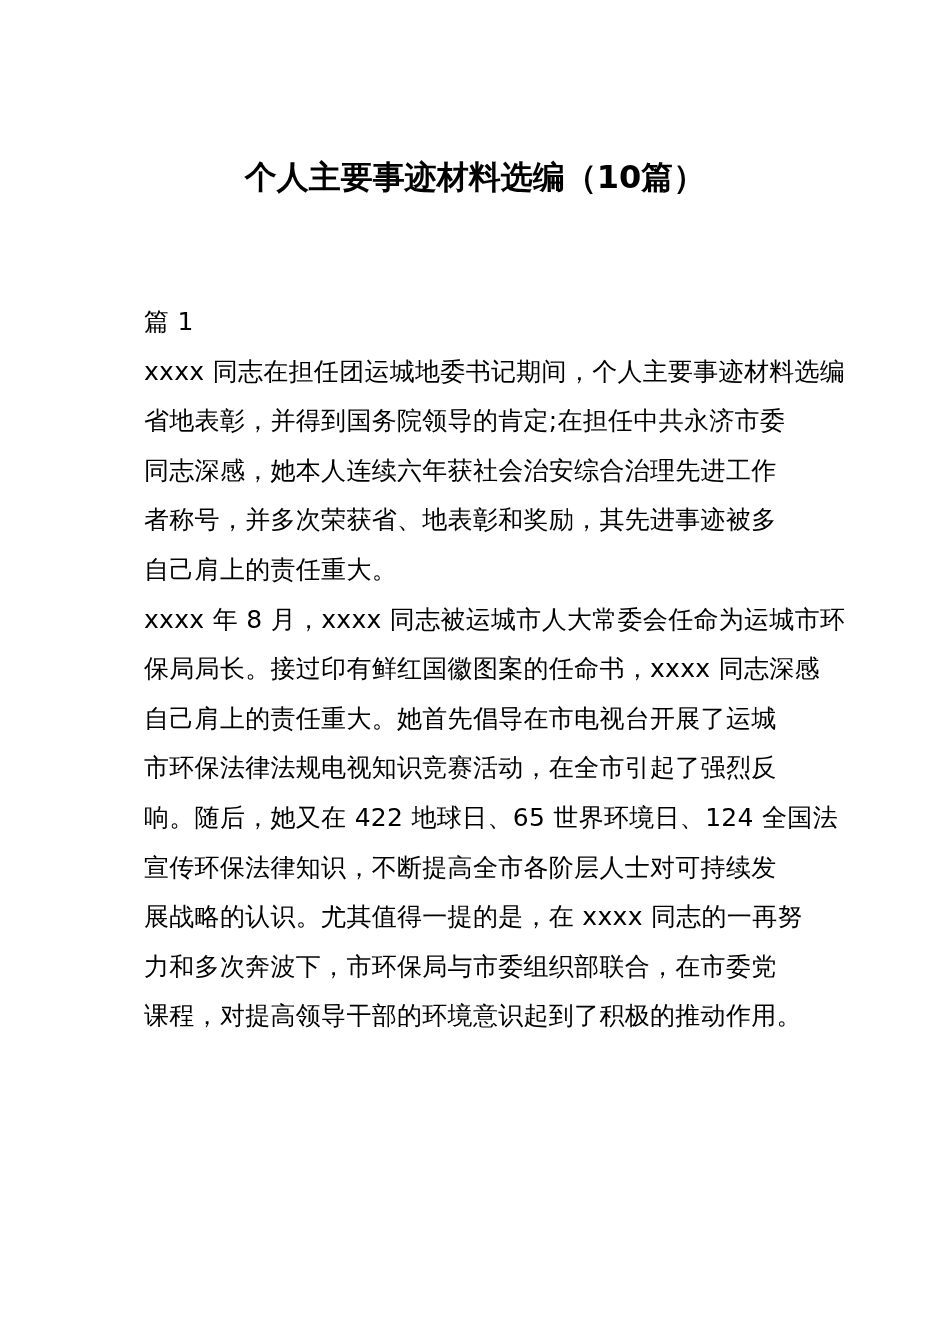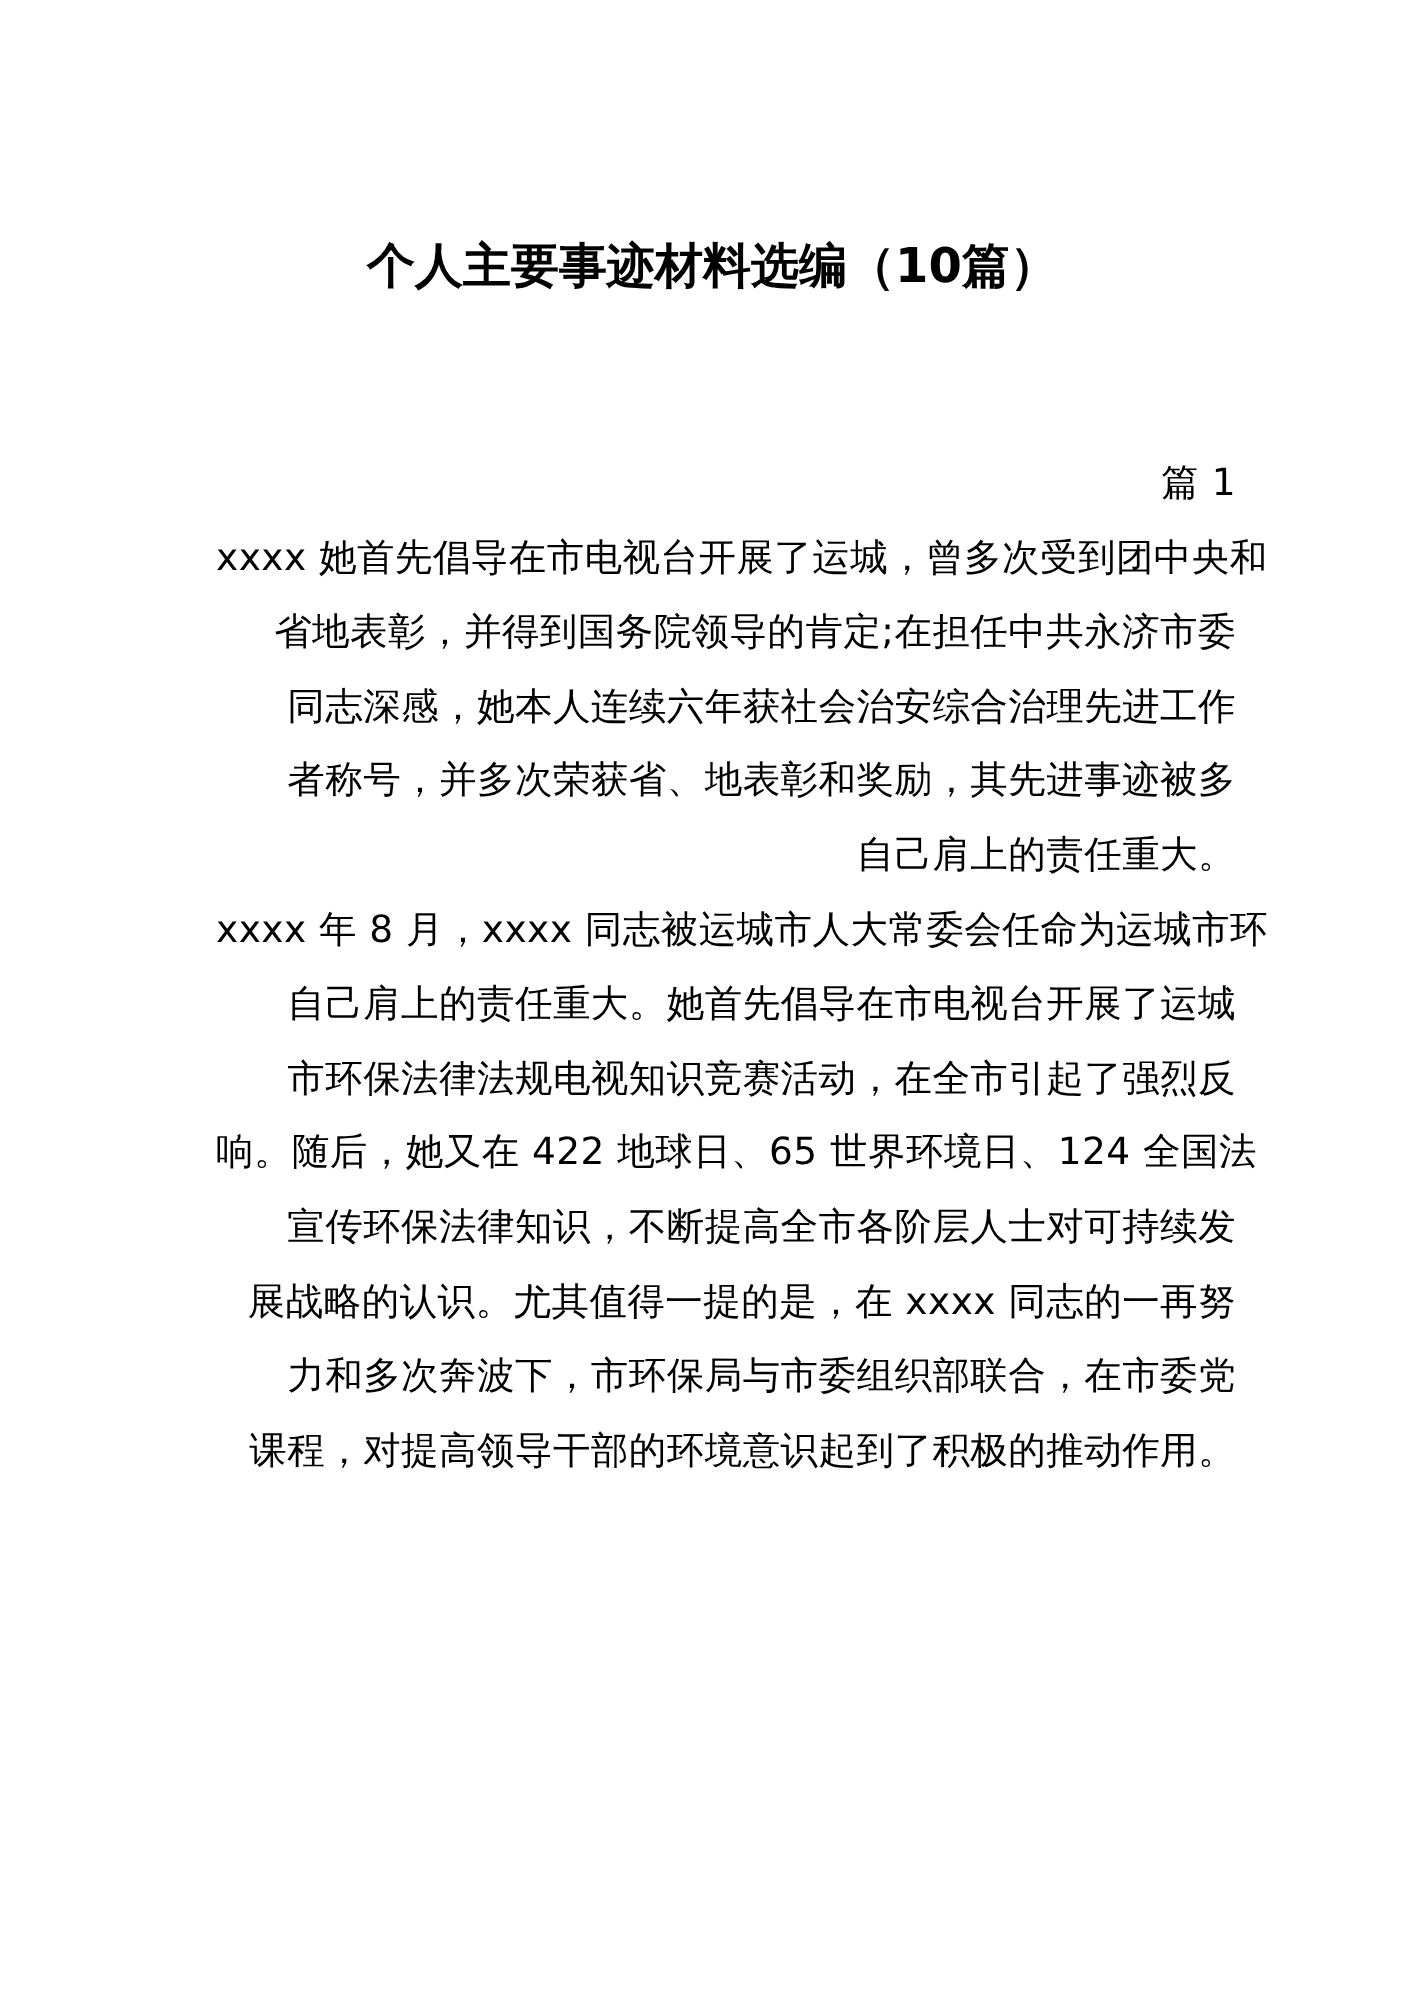--- a/index.html
+++ b/index.html
@@ -39,42 +39,42 @@
       left: 144px;
       top: 297px;
       width: 680px;
     }
     .line {
       font-size: 25px;
       line-height: 49.6px;
       height: 49.6px;
       white-space: nowrap;
       letter-spacing: 0.3px;
-      text-align: right;
     }
   </style>
 </head>
 <body>
 
 <div class="page">
   <div class="title">个人主要事迹材料选编（10篇）</div>
 
   <div class="body">
     <div class="line">篇 1</div>
 
     <div>
-      <div class="line">xxxx 她首先倡导在市电视台开展了运城，曾多次受到团中央和</div>
+      <div class="line">xxxx 同志在担任团运城地委书记期间，个人主要事迹材料选编</div>
       <div class="line">省地表彰，并得到国务院领导的肯定;在担任中共永济市委</div>
       <div class="line">同志深感，她本人连续六年获社会治安综合治理先进工作</div>
       <div class="line">者称号，并多次荣获省、地表彰和奖励，其先进事迹被多</div>
       <div class="line">自己肩上的责任重大。</div>
     </div>
 
     <div>
       <div class="line">xxxx 年 8 月，xxxx 同志被运城市人大常委会任命为运城市环</div>
+      <div class="line">保局局长。接过印有鲜红国徽图案的任命书，xxxx 同志深感</div>
       <div class="line">自己肩上的责任重大。她首先倡导在市电视台开展了运城</div>
       <div class="line">市环保法律法规电视知识竞赛活动，在全市引起了强烈反</div>
       <div class="line">响。随后，她又在 422 地球日、65 世界环境日、124 全国法</div>
       <div class="line">宣传环保法律知识，不断提高全市各阶层人士对可持续发</div>
       <div class="line">展战略的认识。尤其值得一提的是，在 xxxx 同志的一再努</div>
       <div class="line">力和多次奔波下，市环保局与市委组织部联合，在市委党</div>
       <div class="line">课程，对提高领导干部的环境意识起到了积极的推动作用。</div>
     </div>
   </div>
 </div>

